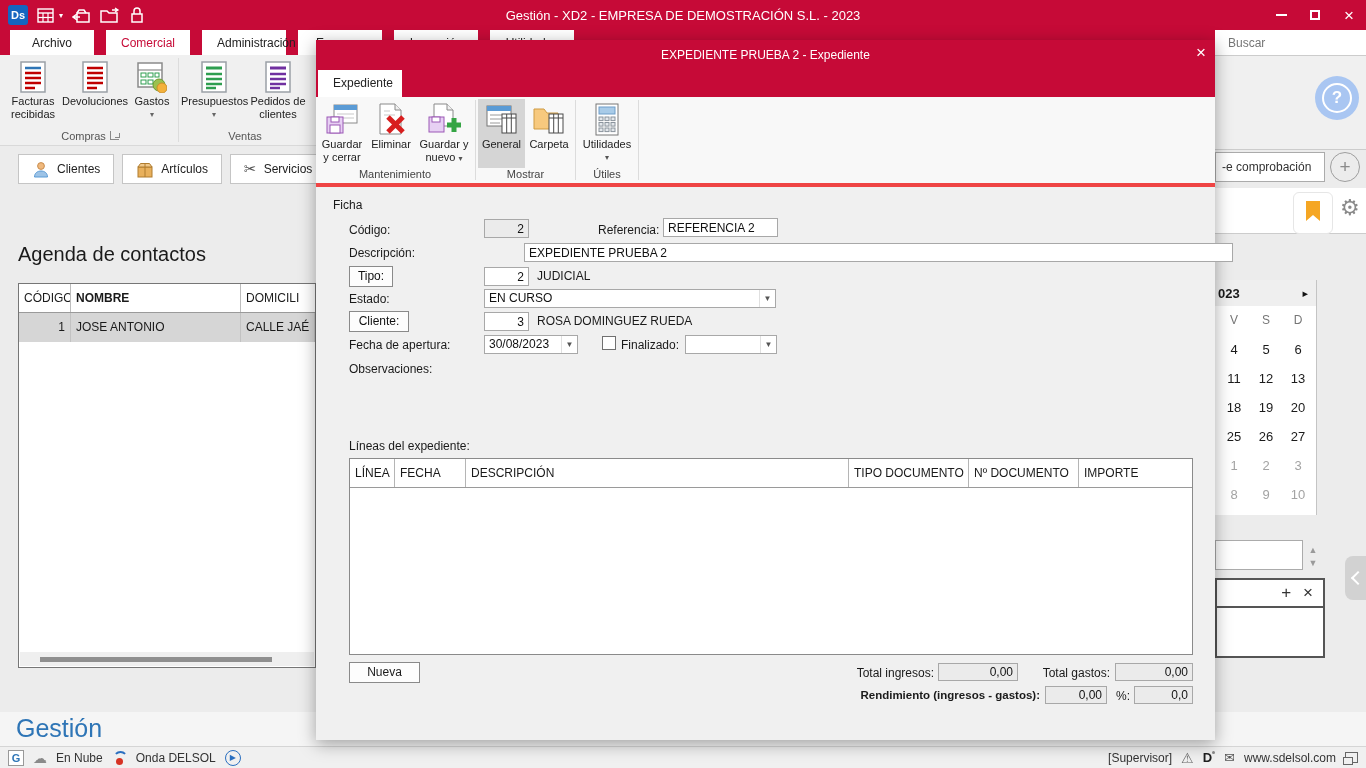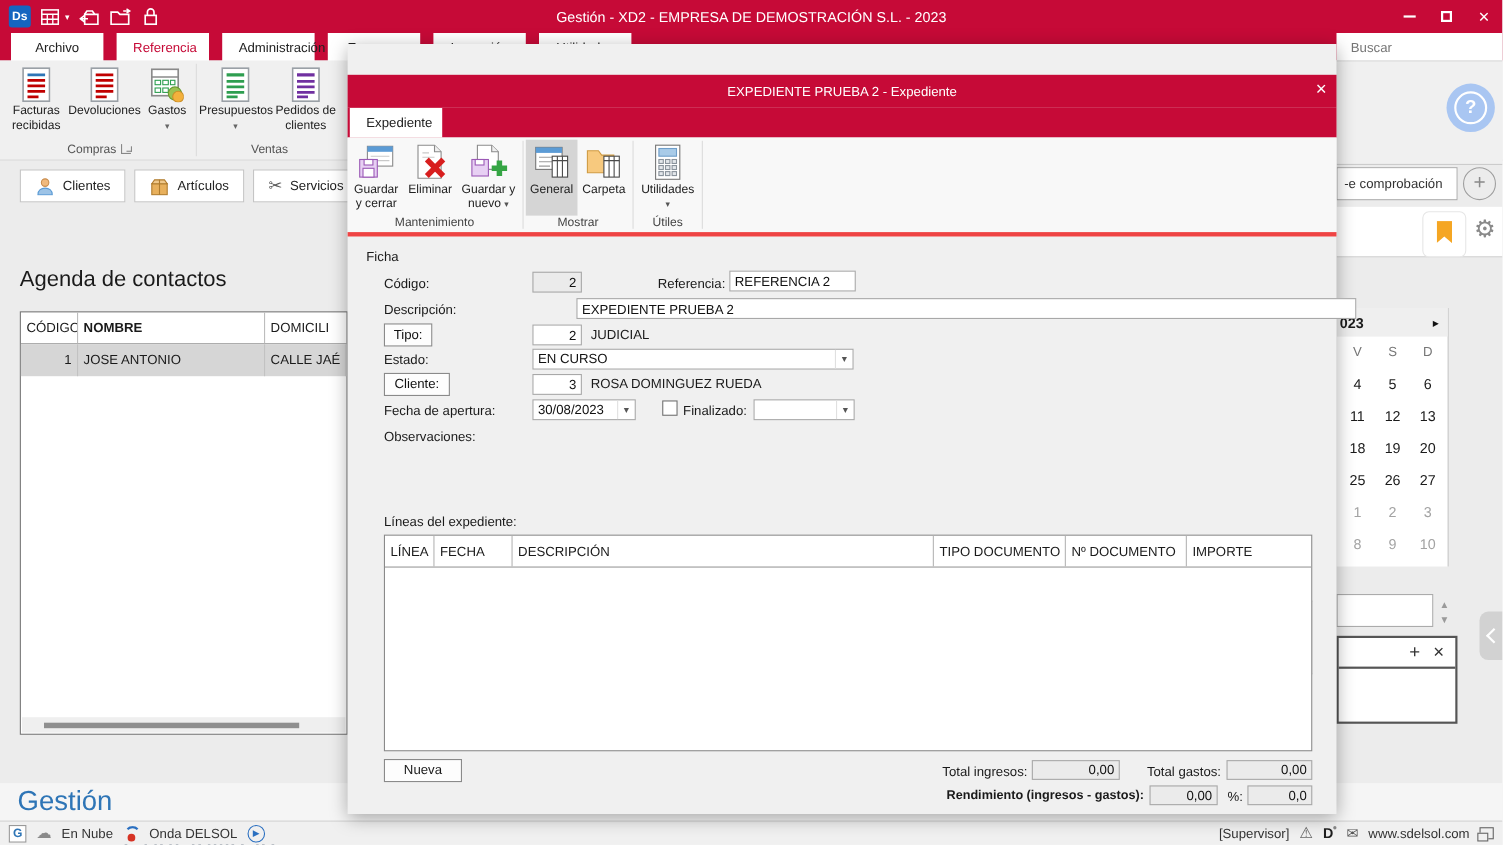--- a/index.html
+++ b/index.html
@@ -101,21 +101,21 @@
 
   .rp-spin { position:absolute; left:1215px; top:540px; width:88px; height:30px; background:#fff; border:1px solid #ababab; z-index:10; }
   .spin-arrows { position:absolute; left:1306px; top:541px; width:14px; height:30px; display:flex; flex-direction:column; align-items:center; justify-content:center; gap:3px; color:#9a9a9a; font-size:9px; z-index:10; }
   .rp-notes { position:absolute; left:1215px; top:578px; width:110px; height:80px; background:#fff; border:2px solid #555; z-index:10; }
   .notes-head { height:28px; border-bottom:2px solid #555; display:flex; align-items:center; justify-content:flex-end; gap:12px; padding-right:10px; font-size:17px; color:#333; }
   .chev { position:absolute; left:1345px; top:556px; width:21px; height:44px; background:#d2d2d2; border-radius:8px 0 0 8px; z-index:10; }
   .chev::after { content:""; position:absolute; left:8px; top:17px; width:8px; height:8px; border-left:2px solid #fff; border-bottom:2px solid #fff; transform:rotate(45deg); }
 
   
   .modal { position:absolute; left:316px; top:40px; width:899px; height:700px; background:#f0f0f0; z-index:50; box-shadow:0 4px 16px rgba(0,0,0,.35); }
-  .mtitle { height:30px; background:#c60a37; position:relative;margin-top:28px; }
+  .mtitle { height:30px; background:#c60a37; position:relative; }
   .mtitle-text { text-align:center; line-height:30px; color:#fff; font-size:12px; }
   .mclose { position:absolute; right:9px; top:4px; color:#fff; font-size:17px; line-height:1; }
   .mtabs { height:27px; background:#c60a37; }
   .mtab { display:inline-block; margin-left:2px; width:84px; height:27px; background:#fff; text-align:center; line-height:27px; color:#222; font-size:12px; }
   .mtoolbar { height:90px; background:#f8f8f8; border-bottom:4px solid #ef4444; display:flex; padding-left:1px; }
   .mgroup { display:flex; flex-direction:column; }
   .mbtns { display:flex; height:72px; padding-top:2px; align-items:flex-start; }
   .mbtn { min-width:46px; padding:2px 3px 0; text-align:center; font-size:11px; line-height:13px; color:#222; height:69px; }
   .mbtn .mic { height:37px; display:flex; align-items:center; justify-content:center; }
   .mbtn.active { background:#d5d5d5; }
@@ -189,21 +189,21 @@
           <span class="max-glyph"></span>
         </div>
       <div class="win-btn">
           <span class="close-glyph">×</span>
         </div>
     </div>
   </div>
 
   <div class="menubar">
     <div class="mtab">Archivo</div>
-    <div class="mtab active">Referencia</div>
+    <div class="mtab active">Comercial</div>
     <div class="mtab">Administración</div>
     <div class="mtab">Empresa</div>
     <div class="mtab">Impresión</div>
     <div class="mtab">Utilidades</div>
   </div>
 
   <div class="ribbon">
     <div class="rgroup">
       <div class="rbtns">
         <div class="rbtn">

